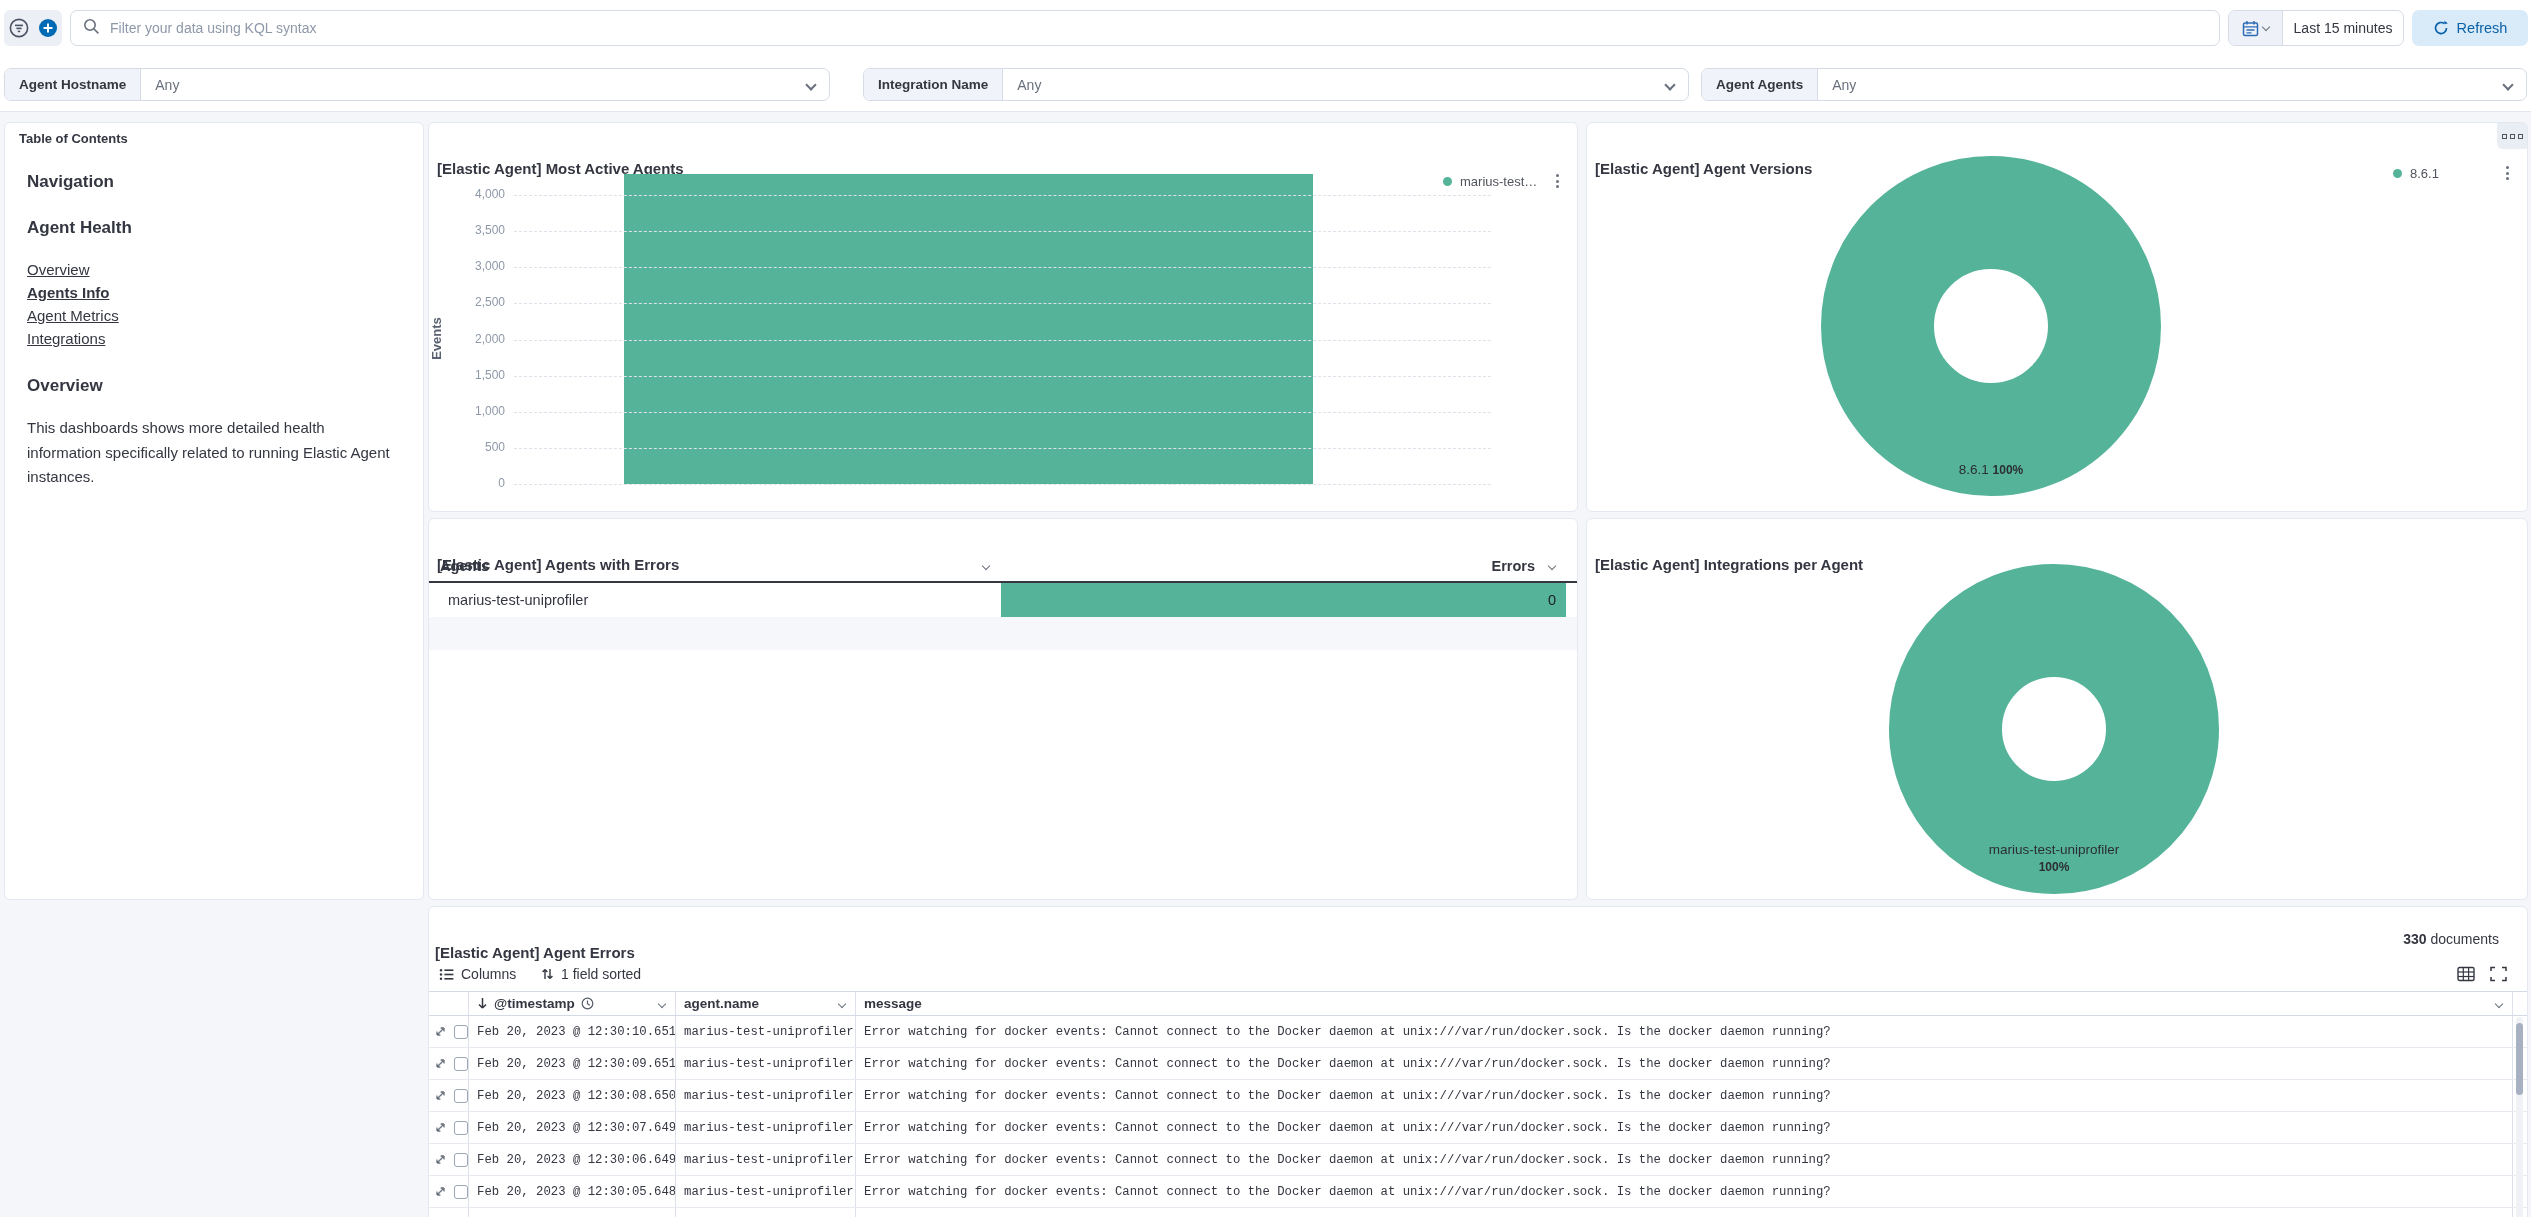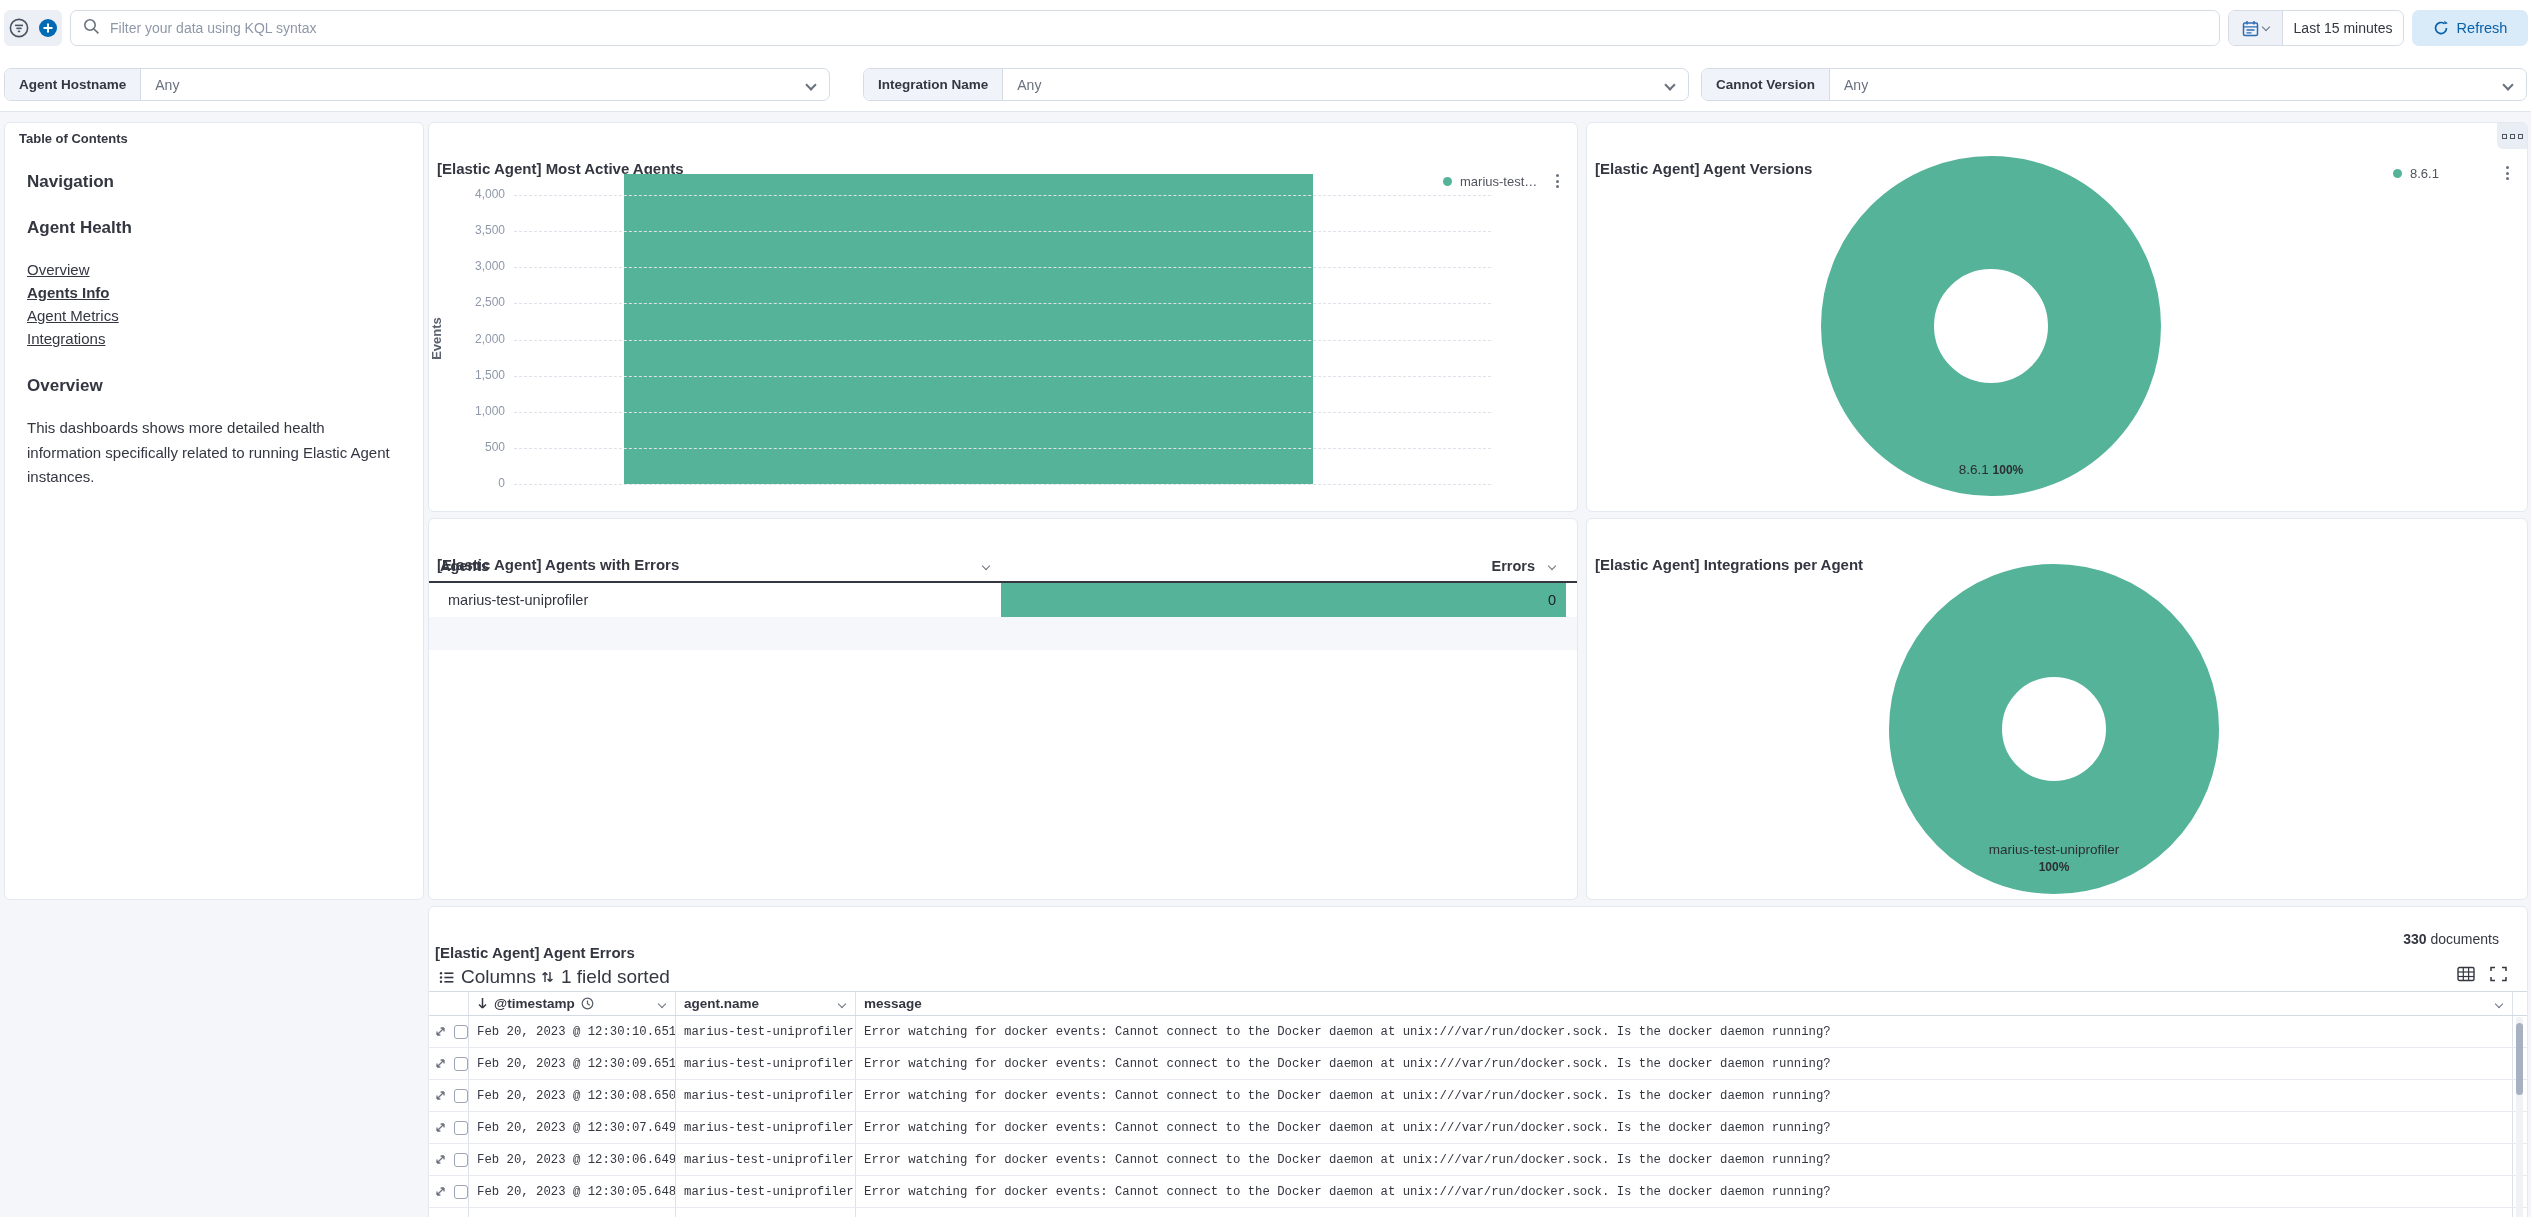--- a/index.html
+++ b/index.html
@@ -88,21 +88,21 @@
   .tbl-underline { position:absolute; left:0; right:0; top:62px; height:2px; background:#343741; }
   .tbl-row-name { position:absolute; left:19px; top:64px; height:34px; line-height:34px; font-size:14.5px; }
   .tbl-row-bar { position:absolute; left:572px; right:11px; top:64px; height:34px;
     text-align:right; font-size:14.5px; line-height:34px; padding-right:10px; color:#1d1e24; }
   .tbl-stripe { position:absolute; left:0; right:0; top:98px; height:33px; background:#f6f7fa; }
 
   
   .doccount { position:absolute; top:24px; right:28px; font-size:14px; color:#343741; }
   .doccount b { font-weight:700; }
   .gtoolbar { position:absolute; left:0; right:0; top:56px; height:26px; }
-  .gbtn { position:absolute; display:flex; align-items:center; gap:7px; font-size:19px; color:#343741; cursor:pointer; }
+  .gbtn { position:absolute; display:flex; align-items:center; gap:7px; font-size:14px; color:#343741; cursor:pointer; }
   .gicon-btn { position:absolute; cursor:pointer; }
   .ghead { position:absolute; left:0; right:0; top:84px; height:25px; border-top:1px solid #d3dae6;
     border-bottom:1px solid #d3dae6; display:flex; font-size:13.5px; font-weight:700; }
   .gcell { display:flex; align-items:center; gap:6px; padding-left:8px; border-right:1px solid #dde2ea;
     overflow:hidden; white-space:nowrap; }
   .c0 { width:40px; } .c1 { width:207px; } .c2 { width:180px; } .c3 { width:1657px; }
   .gcell .endchev { margin-left:auto; margin-right:10px; }
   .grows { position:absolute; left:0; right:0; top:109px; bottom:0; overflow:hidden; }
   .grow { display:flex; height:32px; border-bottom:1px solid #e7eaf0; }
   .grow .gcell { font-family:"Liberation Mono","DejaVu Sans Mono",monospace; font-size:12.3px;
@@ -170,21 +170,21 @@
     <span class="flabel">Agent Hostname</span>
     <span class="fval">Any</span>
     <span class="chev fchev"></span>
   </div>
   <div class="fgroup" style="left:855px;margin-left:8px;">
     <span class="flabel">Integration Name</span>
     <span class="fval">Any</span>
     <span class="chev fchev"></span>
   </div>
   <div class="fgroup" style="left:1701px;">
-    <span class="flabel">Cannot Version</span>
+    <span class="flabel">Agent Agents</span>
     <span class="fval">Any</span>
     <span class="chev fchev"></span>
   </div>
 </div>
 
 <div class="dash">
 
   <div class="panel" id="toc">
     <div class="small-title">Table of Contents</div>
     <h2>Navigation</h2>

